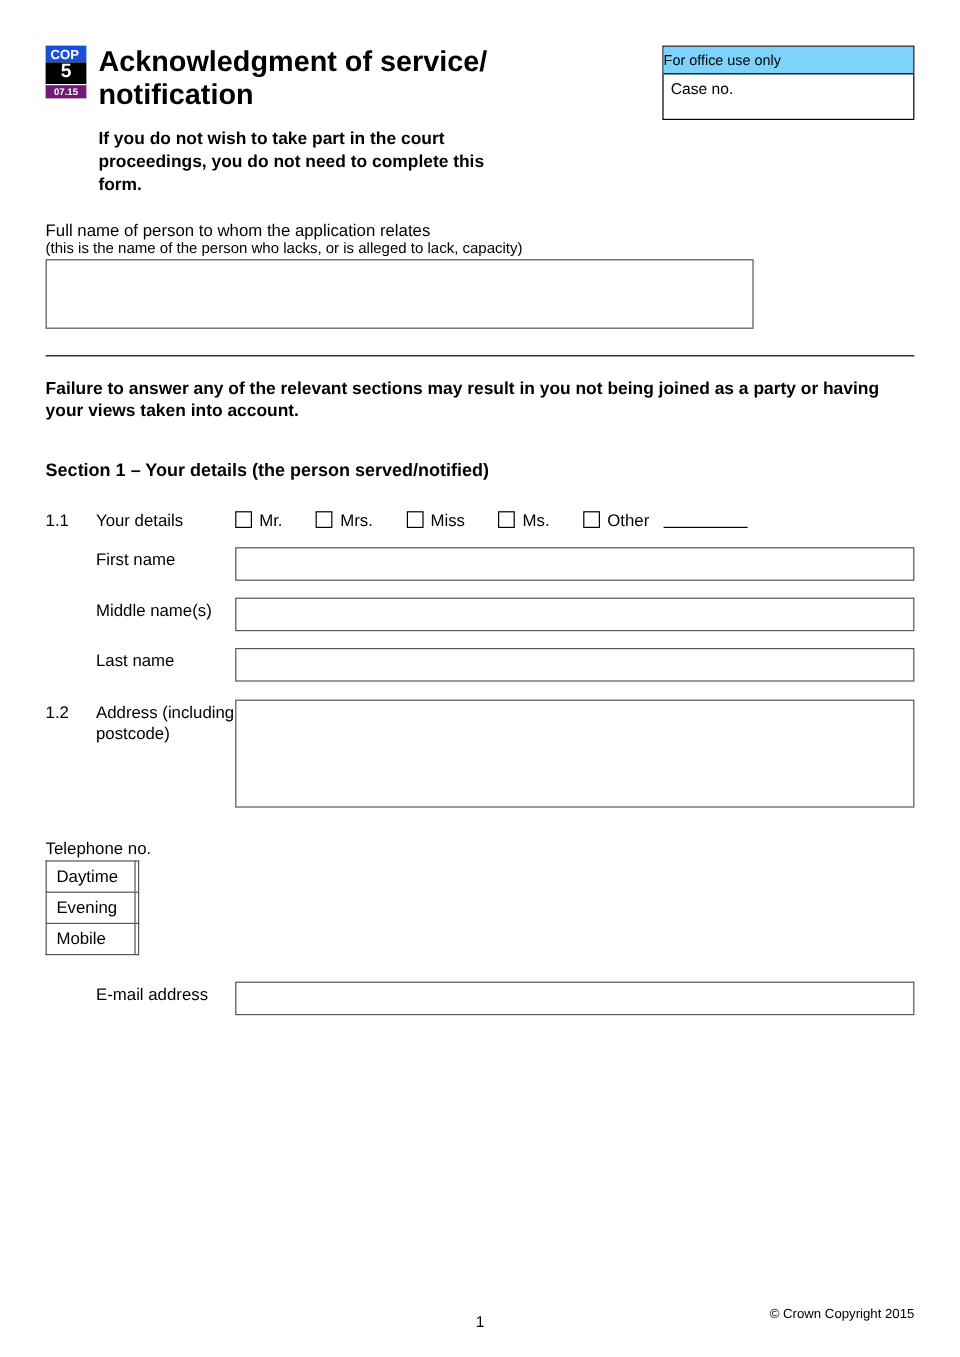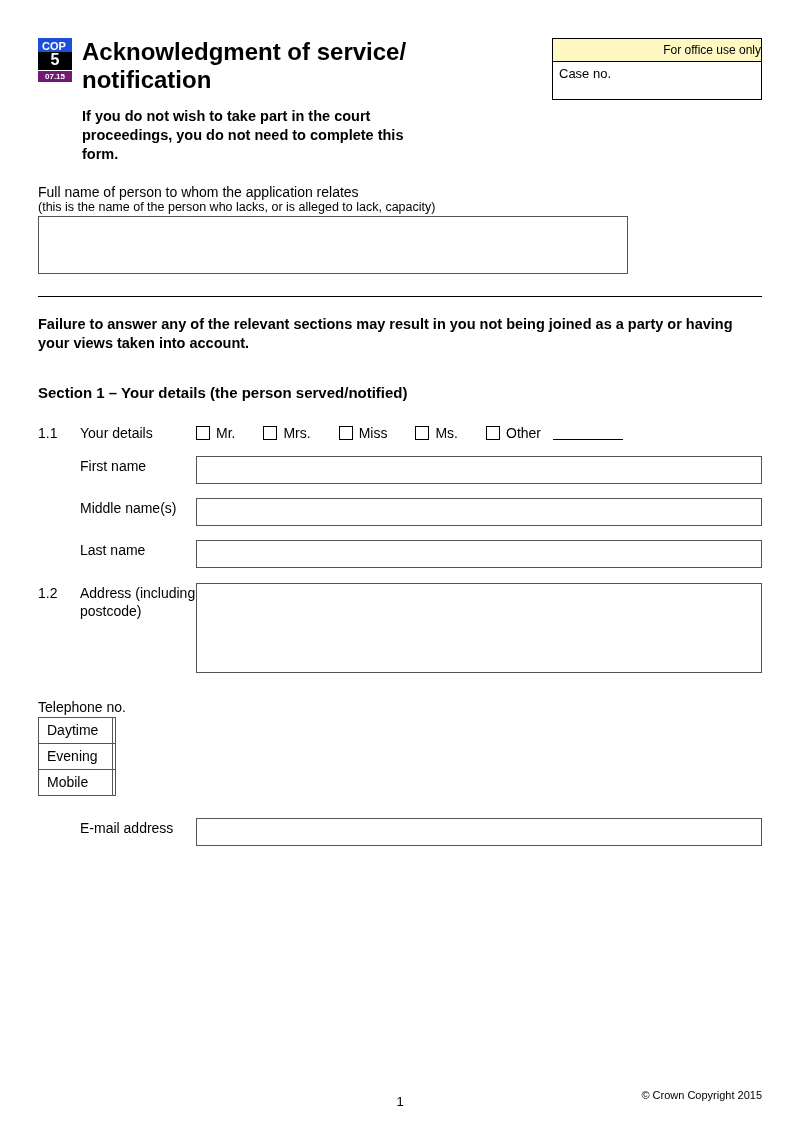--- a/index.html
+++ b/index.html
@@ -79,23 +79,23 @@
     line-height: 1.3;
     max-width: 360px;
   }
   .office-box {
     width: 210px;
     flex-shrink: 0;
     border: 1px solid #000;
     font-size: 12px;
   }
   .office-header {
-    background: #fef9c3;
+    background: #7dd3fc;
     border-bottom: 1px solid #000;
-    text-align: right;
+    text-align: left;
     padding: 4px 0;
   }
   .office-caseno {
     padding: 4px 6px 18px 6px;
     font-size: 13px;
   }
   .fullname-block {
     margin-top: 20px;
   }
   .fullname-label {

